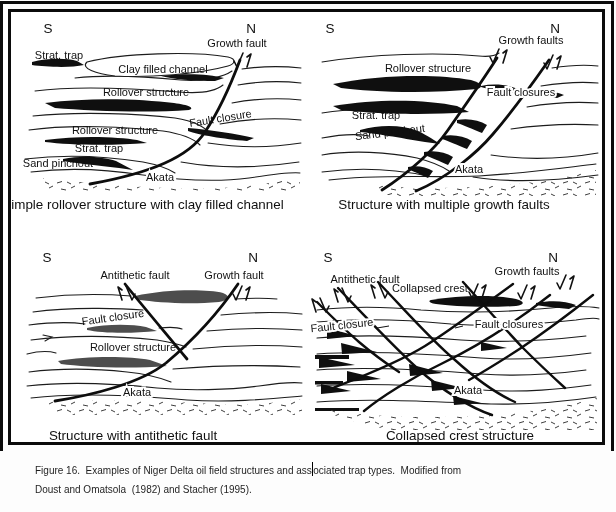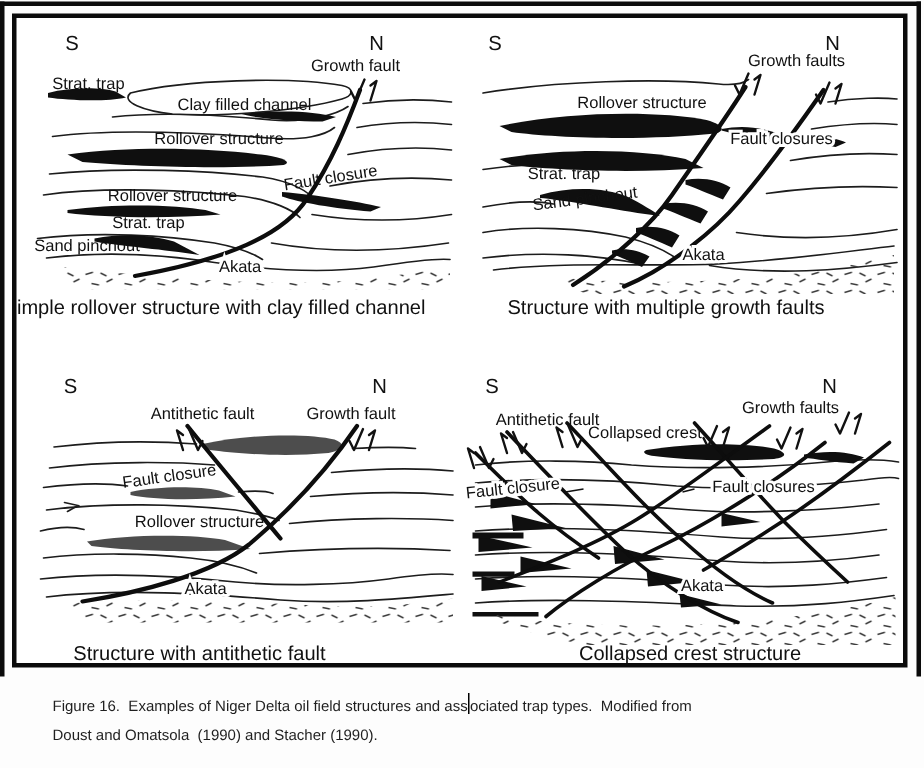--- a/index.html
+++ b/index.html
@@ -225,15 +225,15 @@
         <text class="lbl halo" x="331" y="317" transform="rotate(-6 331 314)">Fault closure</text>
         <text class="lbl halo" x="498" y="316">Fault closures</text>
         <text class="lbl halo" x="457" y="382">Akata</text>
         <text class="pcap" x="449" y="428">Collapsed crest structure</text>
       </g>
     </svg>
   </div>
 
   <div class="figure-caption">
     <div class="cap-line"><span>Figure 16.  Examples of Niger Delta oil field structures and ass</span><span class="text-cursor"></span><span>ociated trap types.  Modified from</span></div>
-    <div class="cap-line">Doust and Omatsola  (1990) and Stacher (1990).</div>
+    <div class="cap-line">Doust and Omatsola  (1982) and Stacher (1995).</div>
   </div>
 </div>
 
 </body></html>

